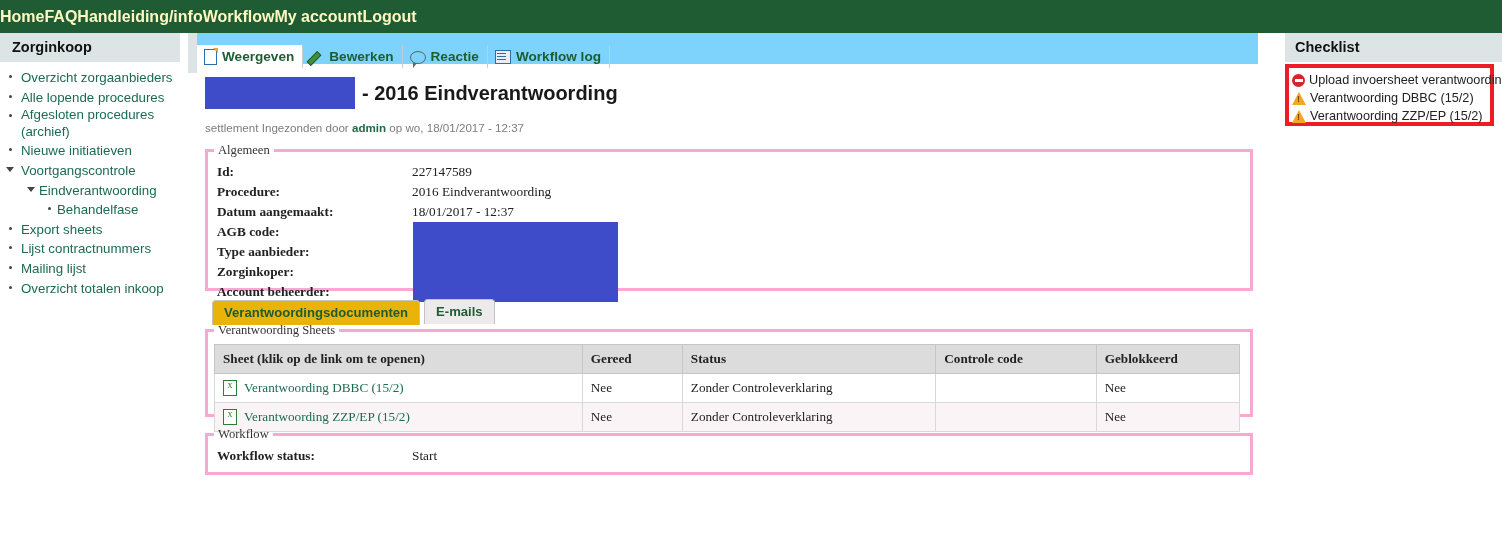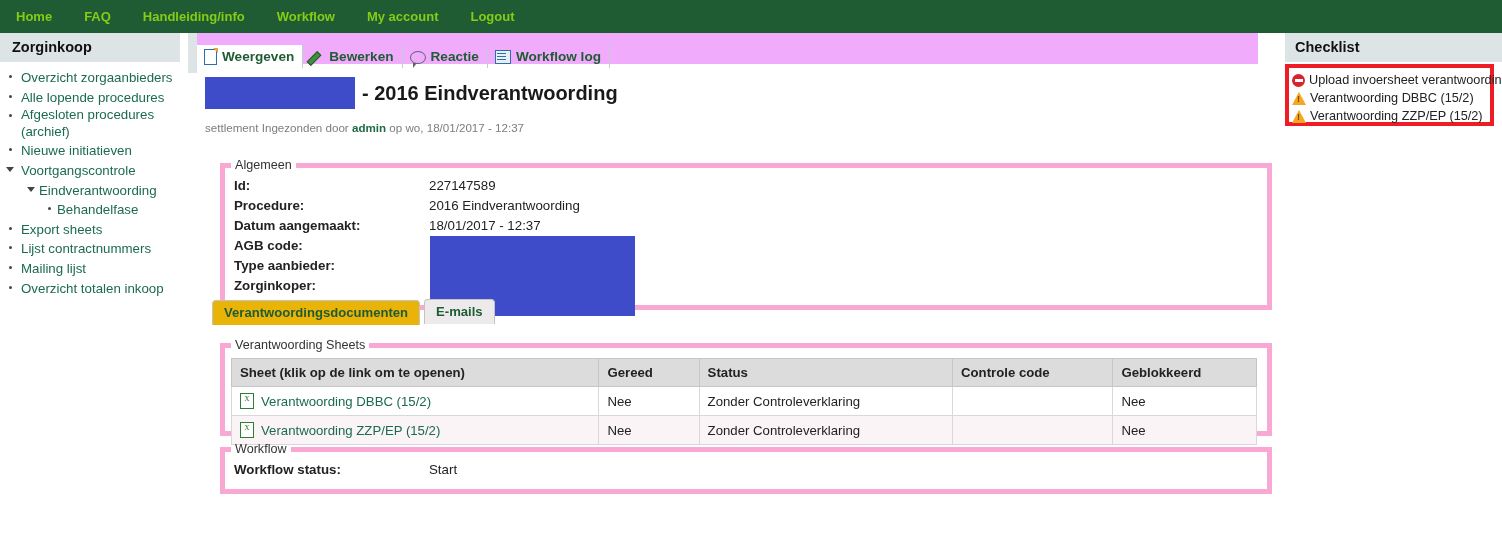--- a/index.html
+++ b/index.html
@@ -11,22 +11,22 @@
   }
   .page { position: relative; width: 1502px; height: 535px; }
 
   
   .topnav {
     position: absolute; left: 0; top: 0; width: 1502px; height: 33px;
     background: #1f5c33;
     display: flex; align-items: center;
   }
   .topnav .nav-item {
-    color: #84cc16; font-weight: bold; font-size: 13px;
-    padding: 0 0; margin: 16px; white-space: nowrap; cursor: pointer;
+    color: #fef9c3; font-weight: bold; font-size: 16px;
+    padding: 0 0; margin: 0; white-space: nowrap; cursor: pointer;
   }
   .nav-home { margin-left: 11px; }
   .nav-faq { margin-left: 56px; }
   .nav-handleiding { margin-left: 52px; }
   .nav-workflow { margin-left: 53px; }
   .nav-account { margin-left: 54px; }
   .nav-logout { margin-left: 52px; }
 
   
   .below { position: absolute; left: 0; top: 33px; width: 1502px; height: 502px; background:#fff; }
@@ -57,21 +57,21 @@
   .sidebar li.lvl2 { padding-left: 18px; }
   .sidebar li.lvl3 { padding-left: 18px; }
 
   
   .gapcol { position: absolute; left: 188px; top: 0; width: 9px; height: 40px; background: #dde4e6; }
 
   
   .content { position: absolute; left: 197px; top: 0; width: 1061px; }
   .tabstrip {
     position: absolute; left: 0; top: 0; width: 1061px; height: 31px;
-    background: #f0abfc;
+    background: #7dd3fc;
   }
   .tabstrip .tabs { display: flex; align-items: flex-end; height: 31px; }
   .tab {
     display: flex; align-items: center; gap: 5px;
     height: 23px; padding: 0 8px 0 7px;
     color: #1f5c33; font-weight: bold; font-size: 13.6px;
     cursor: pointer; position: relative; top: 4px;
     border-right: 1px solid #c2cdd0;
   }
   .tab.active { background: #ffffff; }
@@ -113,21 +113,21 @@
   .redact { background: #3f4cca; display: inline-block; }
   .redact-title { width: 150px; height: 32px; }
   .page-title { font-size: 20px; font-weight: bold; color: #191919; margin-left: 7px; white-space: nowrap; }
   .submeta {
     position: absolute; left: 8px; top: 88px;
     font-size: 11.6px; color: #7d7d7d;
   }
   .submeta a { color: #1f6a45; font-weight: bold; text-decoration: none; cursor: pointer; }
 
   fieldset {
-    position: absolute; border: 5px solid #f9a8d4; margin: 15px; padding: 0;
+    position: absolute; border: 3px solid #f9a8d4; margin: 0; padding: 0; font-family: Liberation Serif, serif;
   }
   legend { font-size: 12.6px; color: #333; padding: 0 4px; margin-left: 6px; }
 
   .fs-algemeen { left: 8px; top: 110px; width: 1042px; height: 142px; }
   .fieldrows { padding: 4px 0 0 9px; position: relative; }
   .frow { display: flex; height: 20px; line-height: 20px; }
   .flabel { width: 195px; font-size: 13.3px; font-weight: bold; color: #222; }
   .fvalue { font-size: 13.3px; color: #222; }
   .redact-block {
     position: absolute; left: 205px; top: 64px; width: 205px; height: 80px; background: #3f4cca;

